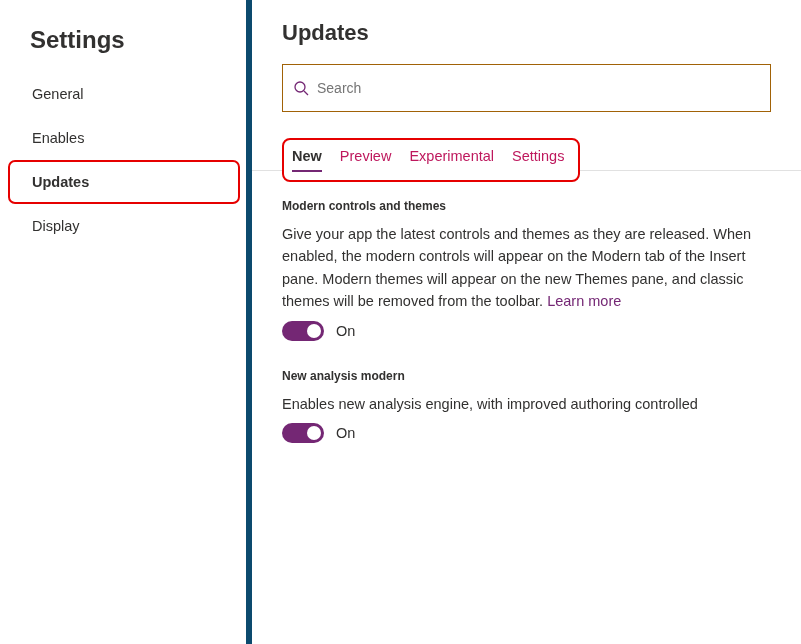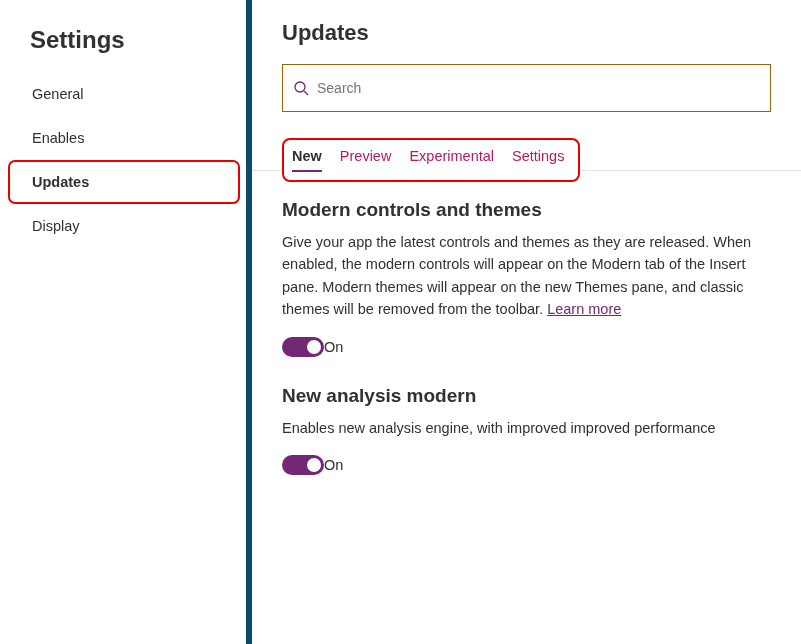--- a/index.html
+++ b/index.html
@@ -119,41 +119,40 @@
     }
     .intro {
       margin-top: 22px;
       font-size: 14.5px;
       line-height: 1.55;
       color: #323130;
       max-width: 480px;
     }
     .section-title {
       font-weight: 600;
-      font-size: 19px;
+      font-size: 12px;
       margin-top: 28px;
       margin-bottom: 10px;
       color: #323130;
     }
     .section-body {
       font-size: 14.5px;
       line-height: 1.55;
       color: #323130;
       max-width: 480px;
     }
     .link {
       color: #742774;
-      text-decoration: underline;
       cursor: pointer;
     }
     .toggle-row {
       display: flex;
       align-items: center;
-      gap: 0;
-      margin-top: 16px;
+      gap: 12px;
+      margin-top: 8px;
     }
     .toggle {
       width: 42px;
       height: 20px;
       background: #742774;
       border-radius: 10px;
       position: relative;
       cursor: pointer;
     }
     .toggle::after {
@@ -208,19 +207,19 @@
     <h3 class="section-title">Modern controls and themes</h3>
     <p class="section-body">
       <span>Give your app the latest controls and themes as they are released. When enabled, the modern controls will appear on the Modern tab of the Insert pane. Modern themes will appear on the new Themes pane, and classic themes will be removed from the toolbar. </span><a class="link">Learn more</a>
     </p>
     <div class="toggle-row">
       <div class="toggle"></div>
       <span class="toggle-label">On</span>
     </div>
 
     <h3 class="section-title">New analysis modern</h3>
-    <p class="section-body">Enables new analysis engine, with improved improved performance</p>
+    <p class="section-body">Enables new analysis engine, with improved authoring controlled</p>
     <div class="toggle-row">
       <div class="toggle"></div>
       <span class="toggle-label">On</span>
     </div>
   </main>
 </div>
 
 </body></html>

